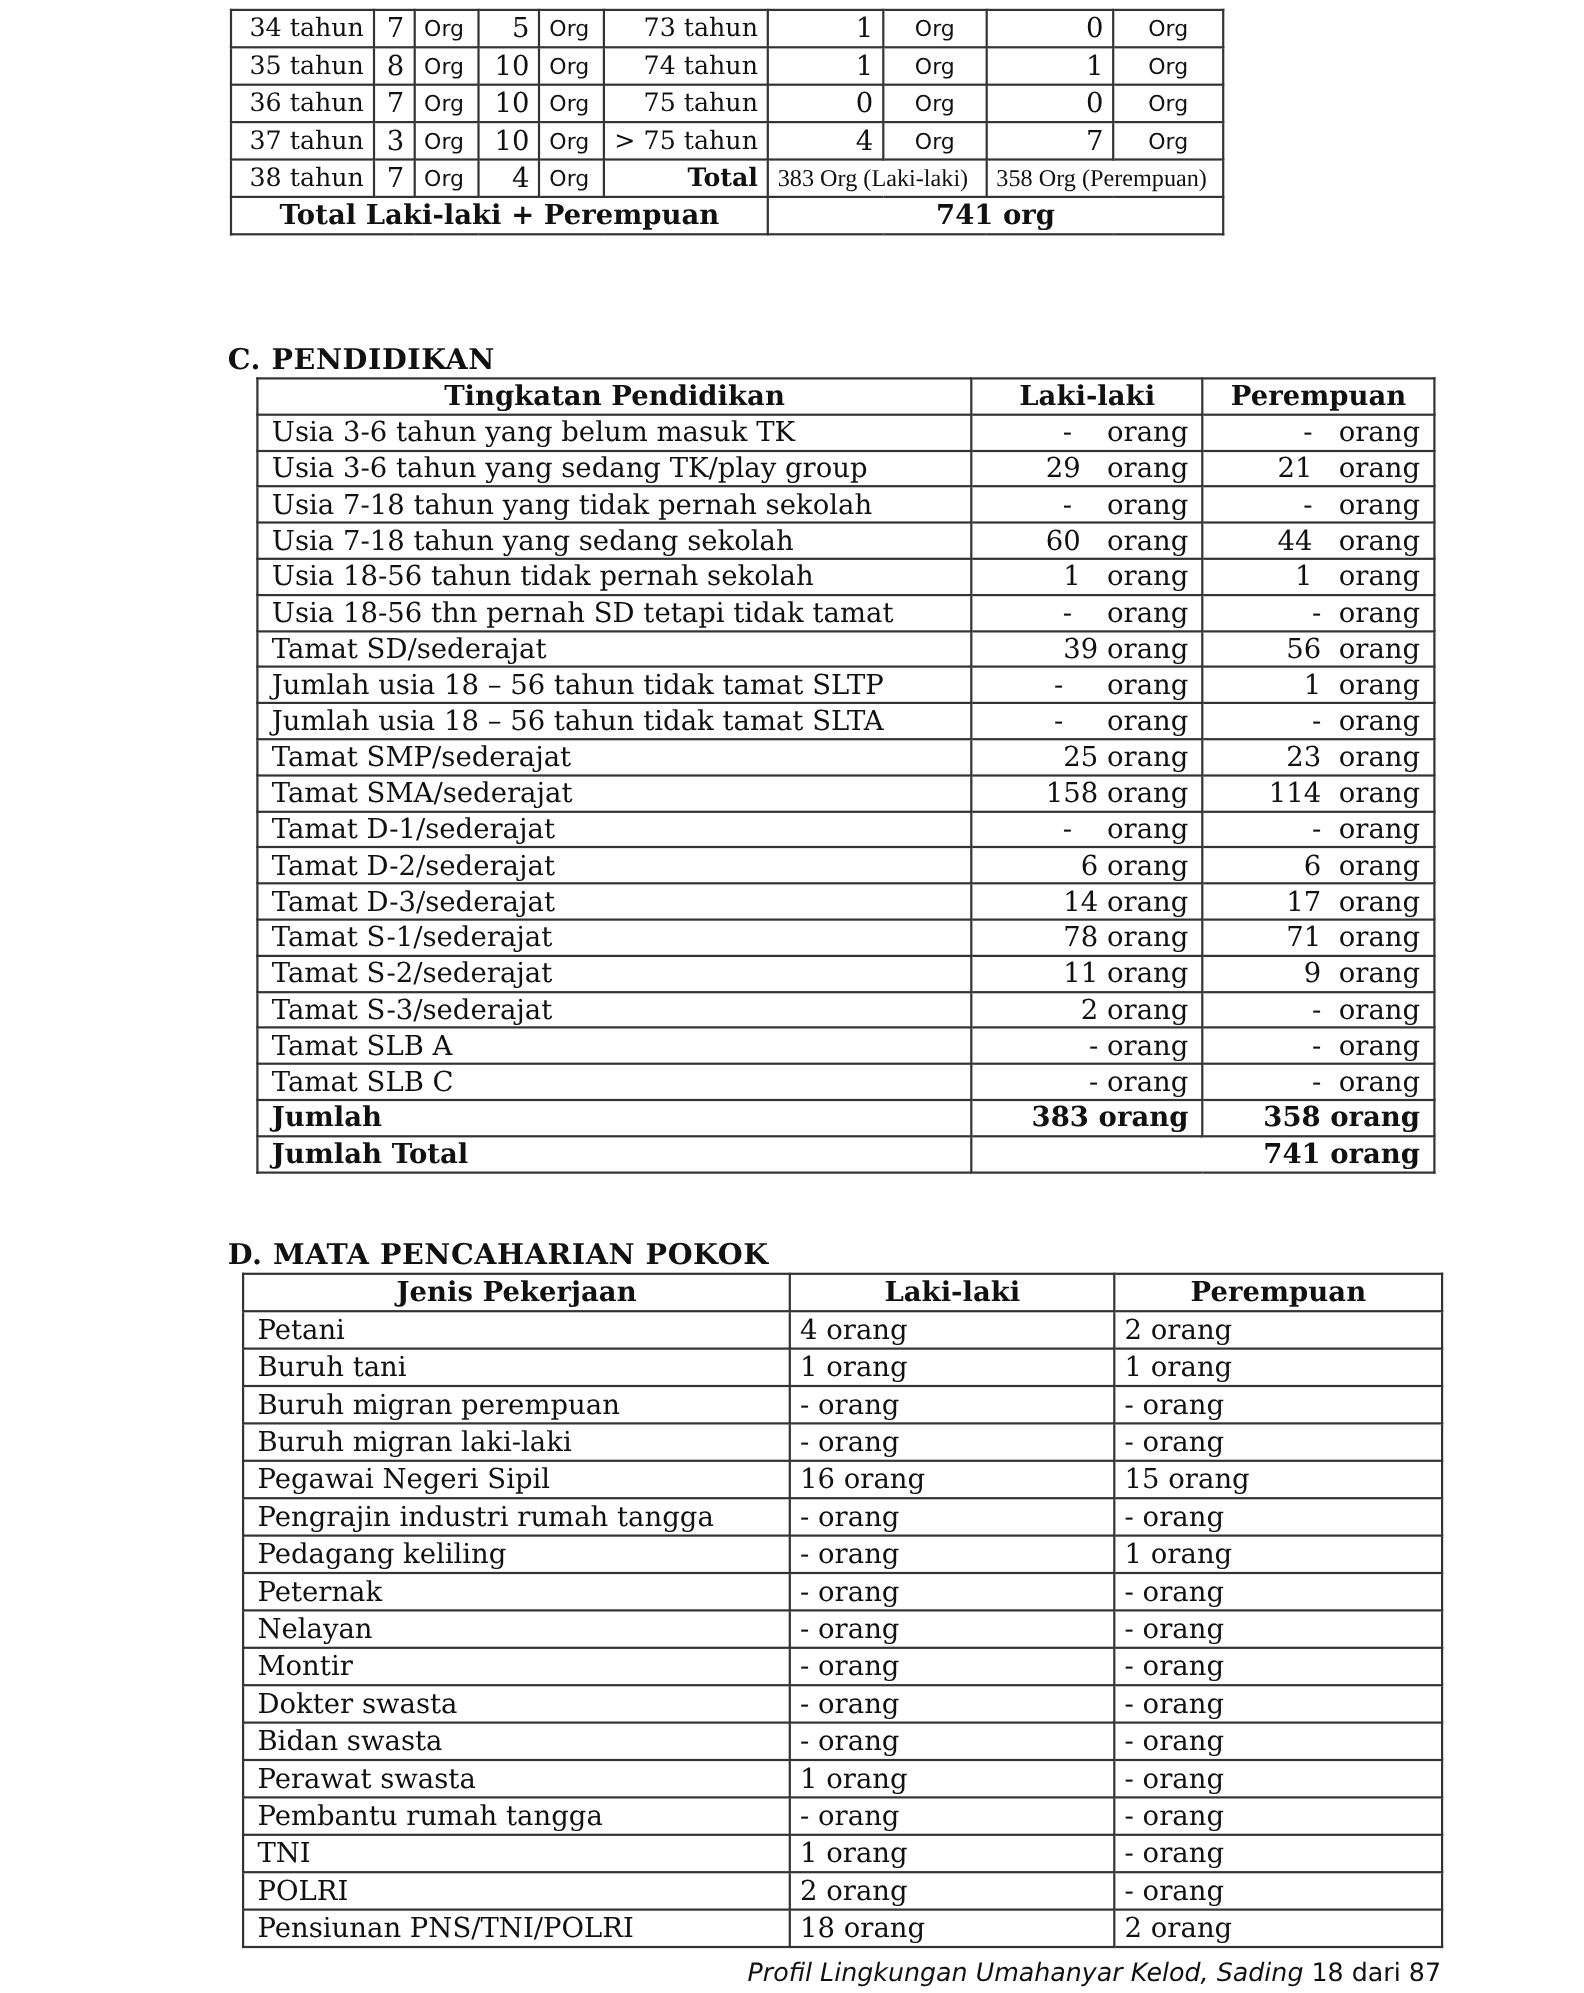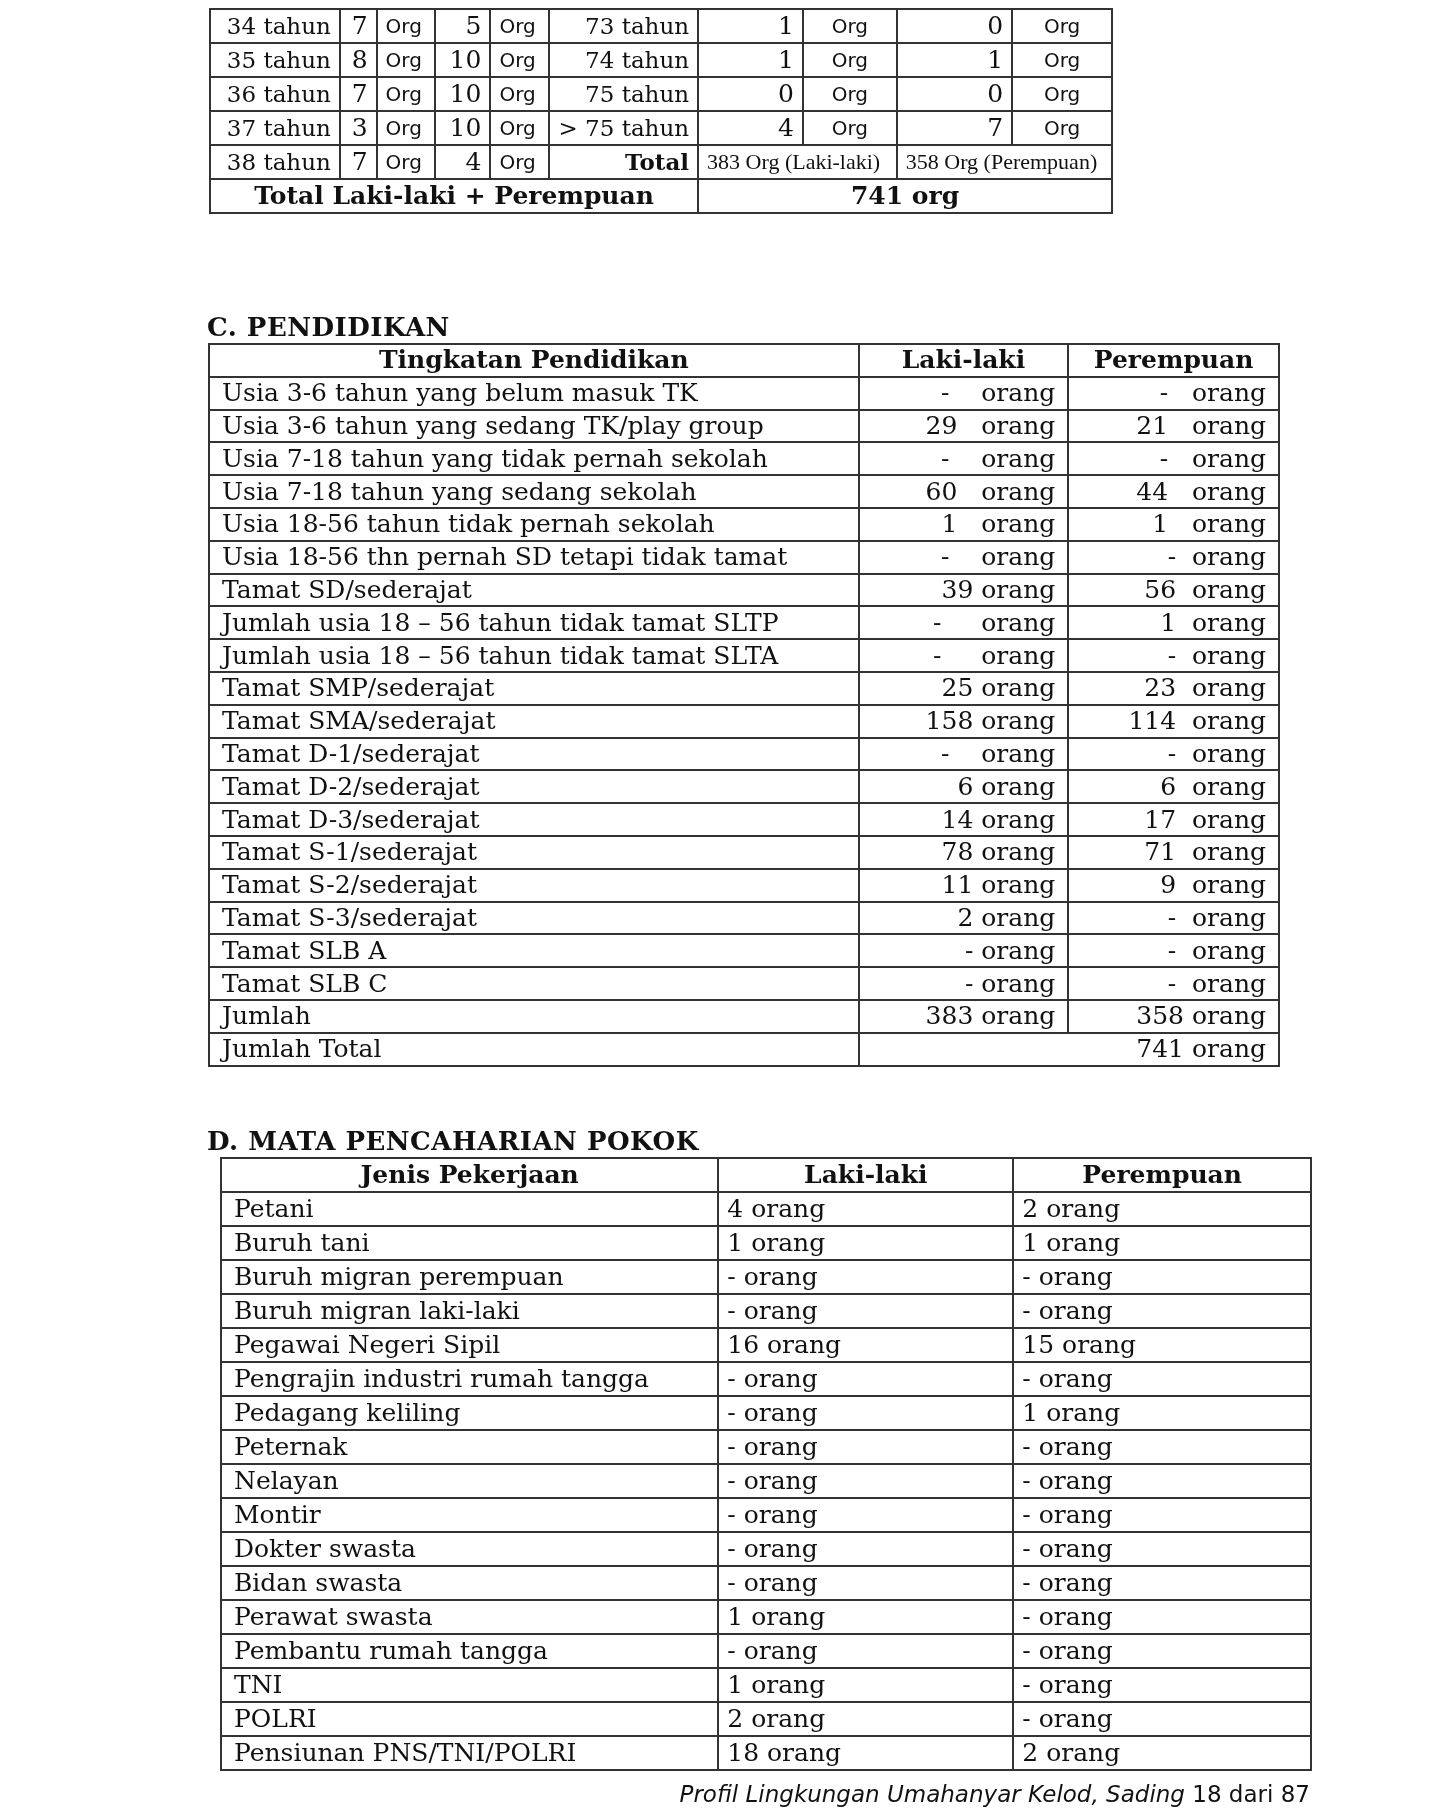--- a/index.html
+++ b/index.html
@@ -18,26 +18,26 @@
   #age-table .num2 { text-align: right; width: 130px; font-size: 25px; }
   #age-table .bold { font-weight: bold; }
   #age-table .small { font-size: 22px; text-align: left; font-family: "Liberation Serif", serif; }
   #age-table .grand { text-align: center; font-weight: bold; font-size: 25px; }
 
   .section-title { position: absolute; font-weight: bold; font-size: 26px; letter-spacing: 0.5px; }
   #edu-title { left: 207px; top: 312px; }
   #job-title { left: 207px; top: 1126px; }
 
   
-  #edu-table { left: 208px; top: 343px; width: 1072px; font-size: 25px; }
+  #edu-table { left: 233px; top: 343px; width: 1072px; font-size: 25px; }
   #edu-table td, #edu-table th { height: 30.8px; line-height: 28px; }
   #edu-table th { font-weight: bold; text-align: center; }
   #edu-table .label { text-align: left; padding-left: 12px; width: 630px; }
   #edu-table .val { text-align: right; width: 190px; padding-right: 12px; }
-  #edu-table .bold { font-weight: normal; }
+  #edu-table .bold { font-weight: bold; }
 
   
   #job-table { left: 220px; top: 1157px; width: 1092px; font-size: 25px; }
   #job-table td, #job-table th { height: 32px; line-height: 30px; }
   #job-table th { font-weight: bold; text-align: center; }
   #job-table .label { text-align: left; padding-left: 12px; width: 480px; }
   #job-table .val { padding-right: 12px; width: 285px; }
 
   #footer { position: absolute; right: 130px; top: 1781px; font-family: "DejaVu Sans", "Liberation Sans", sans-serif; font-size: 23px; }
   #footer .it { font-style: italic; }

